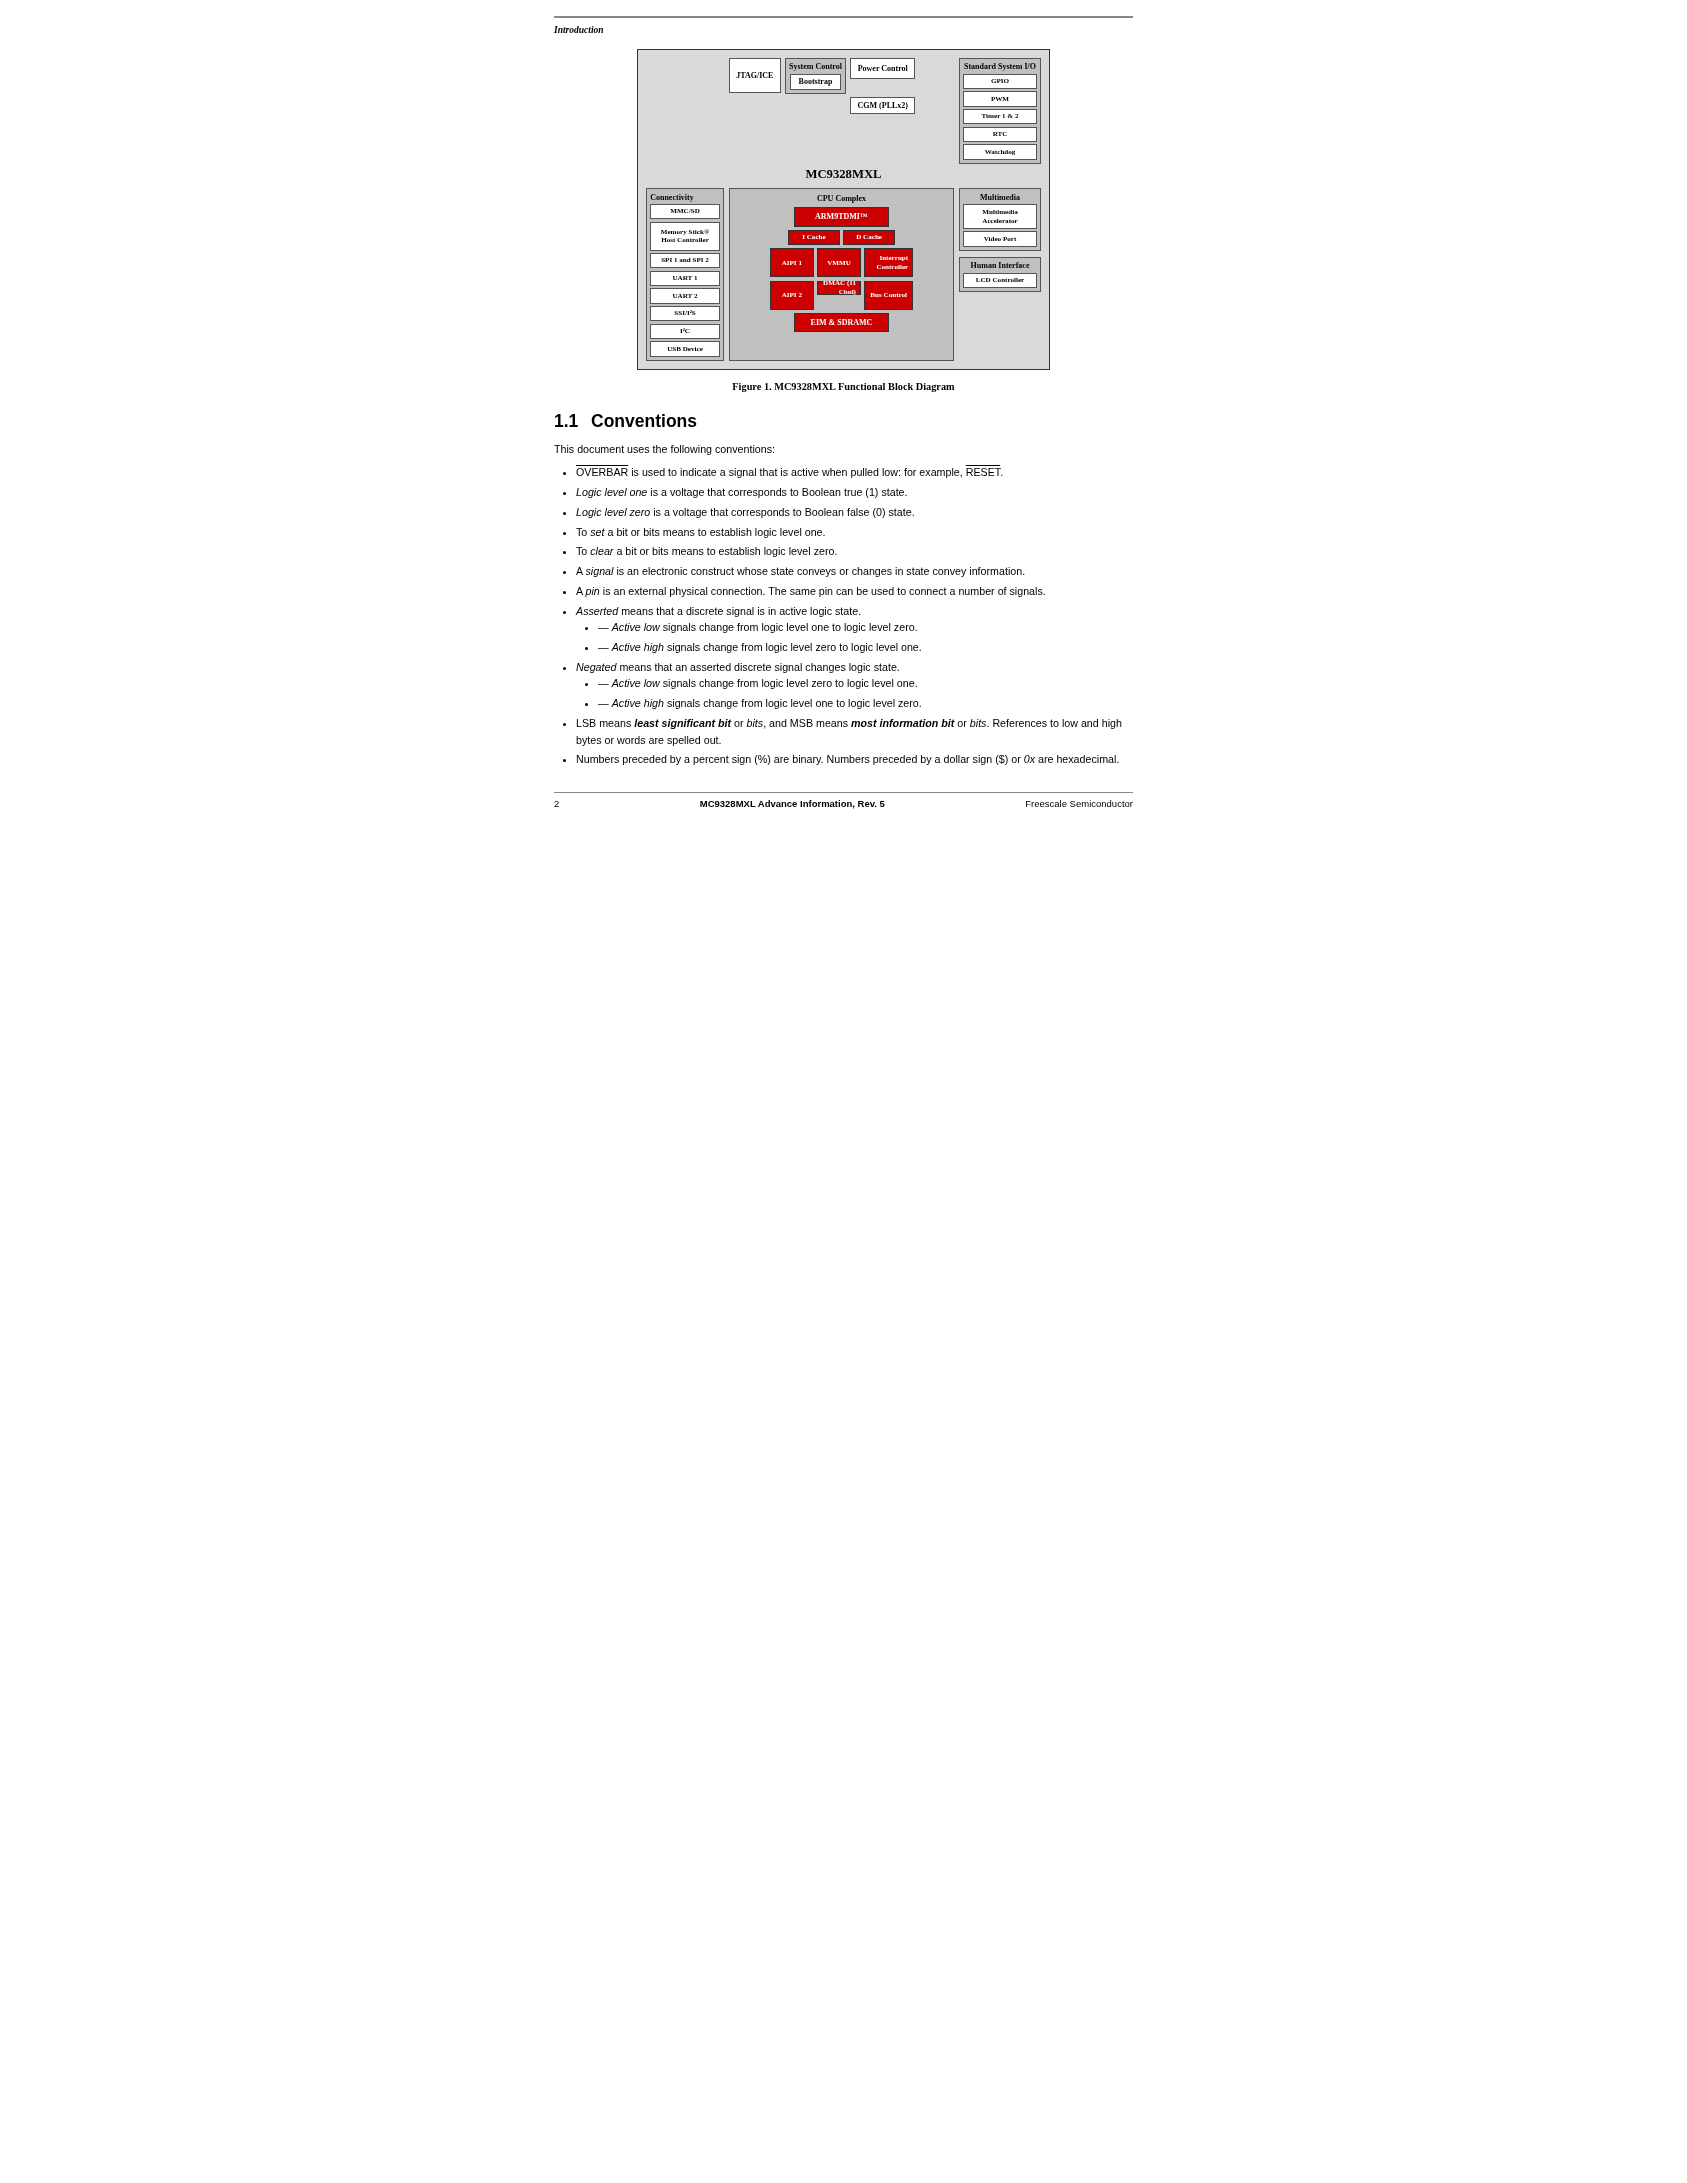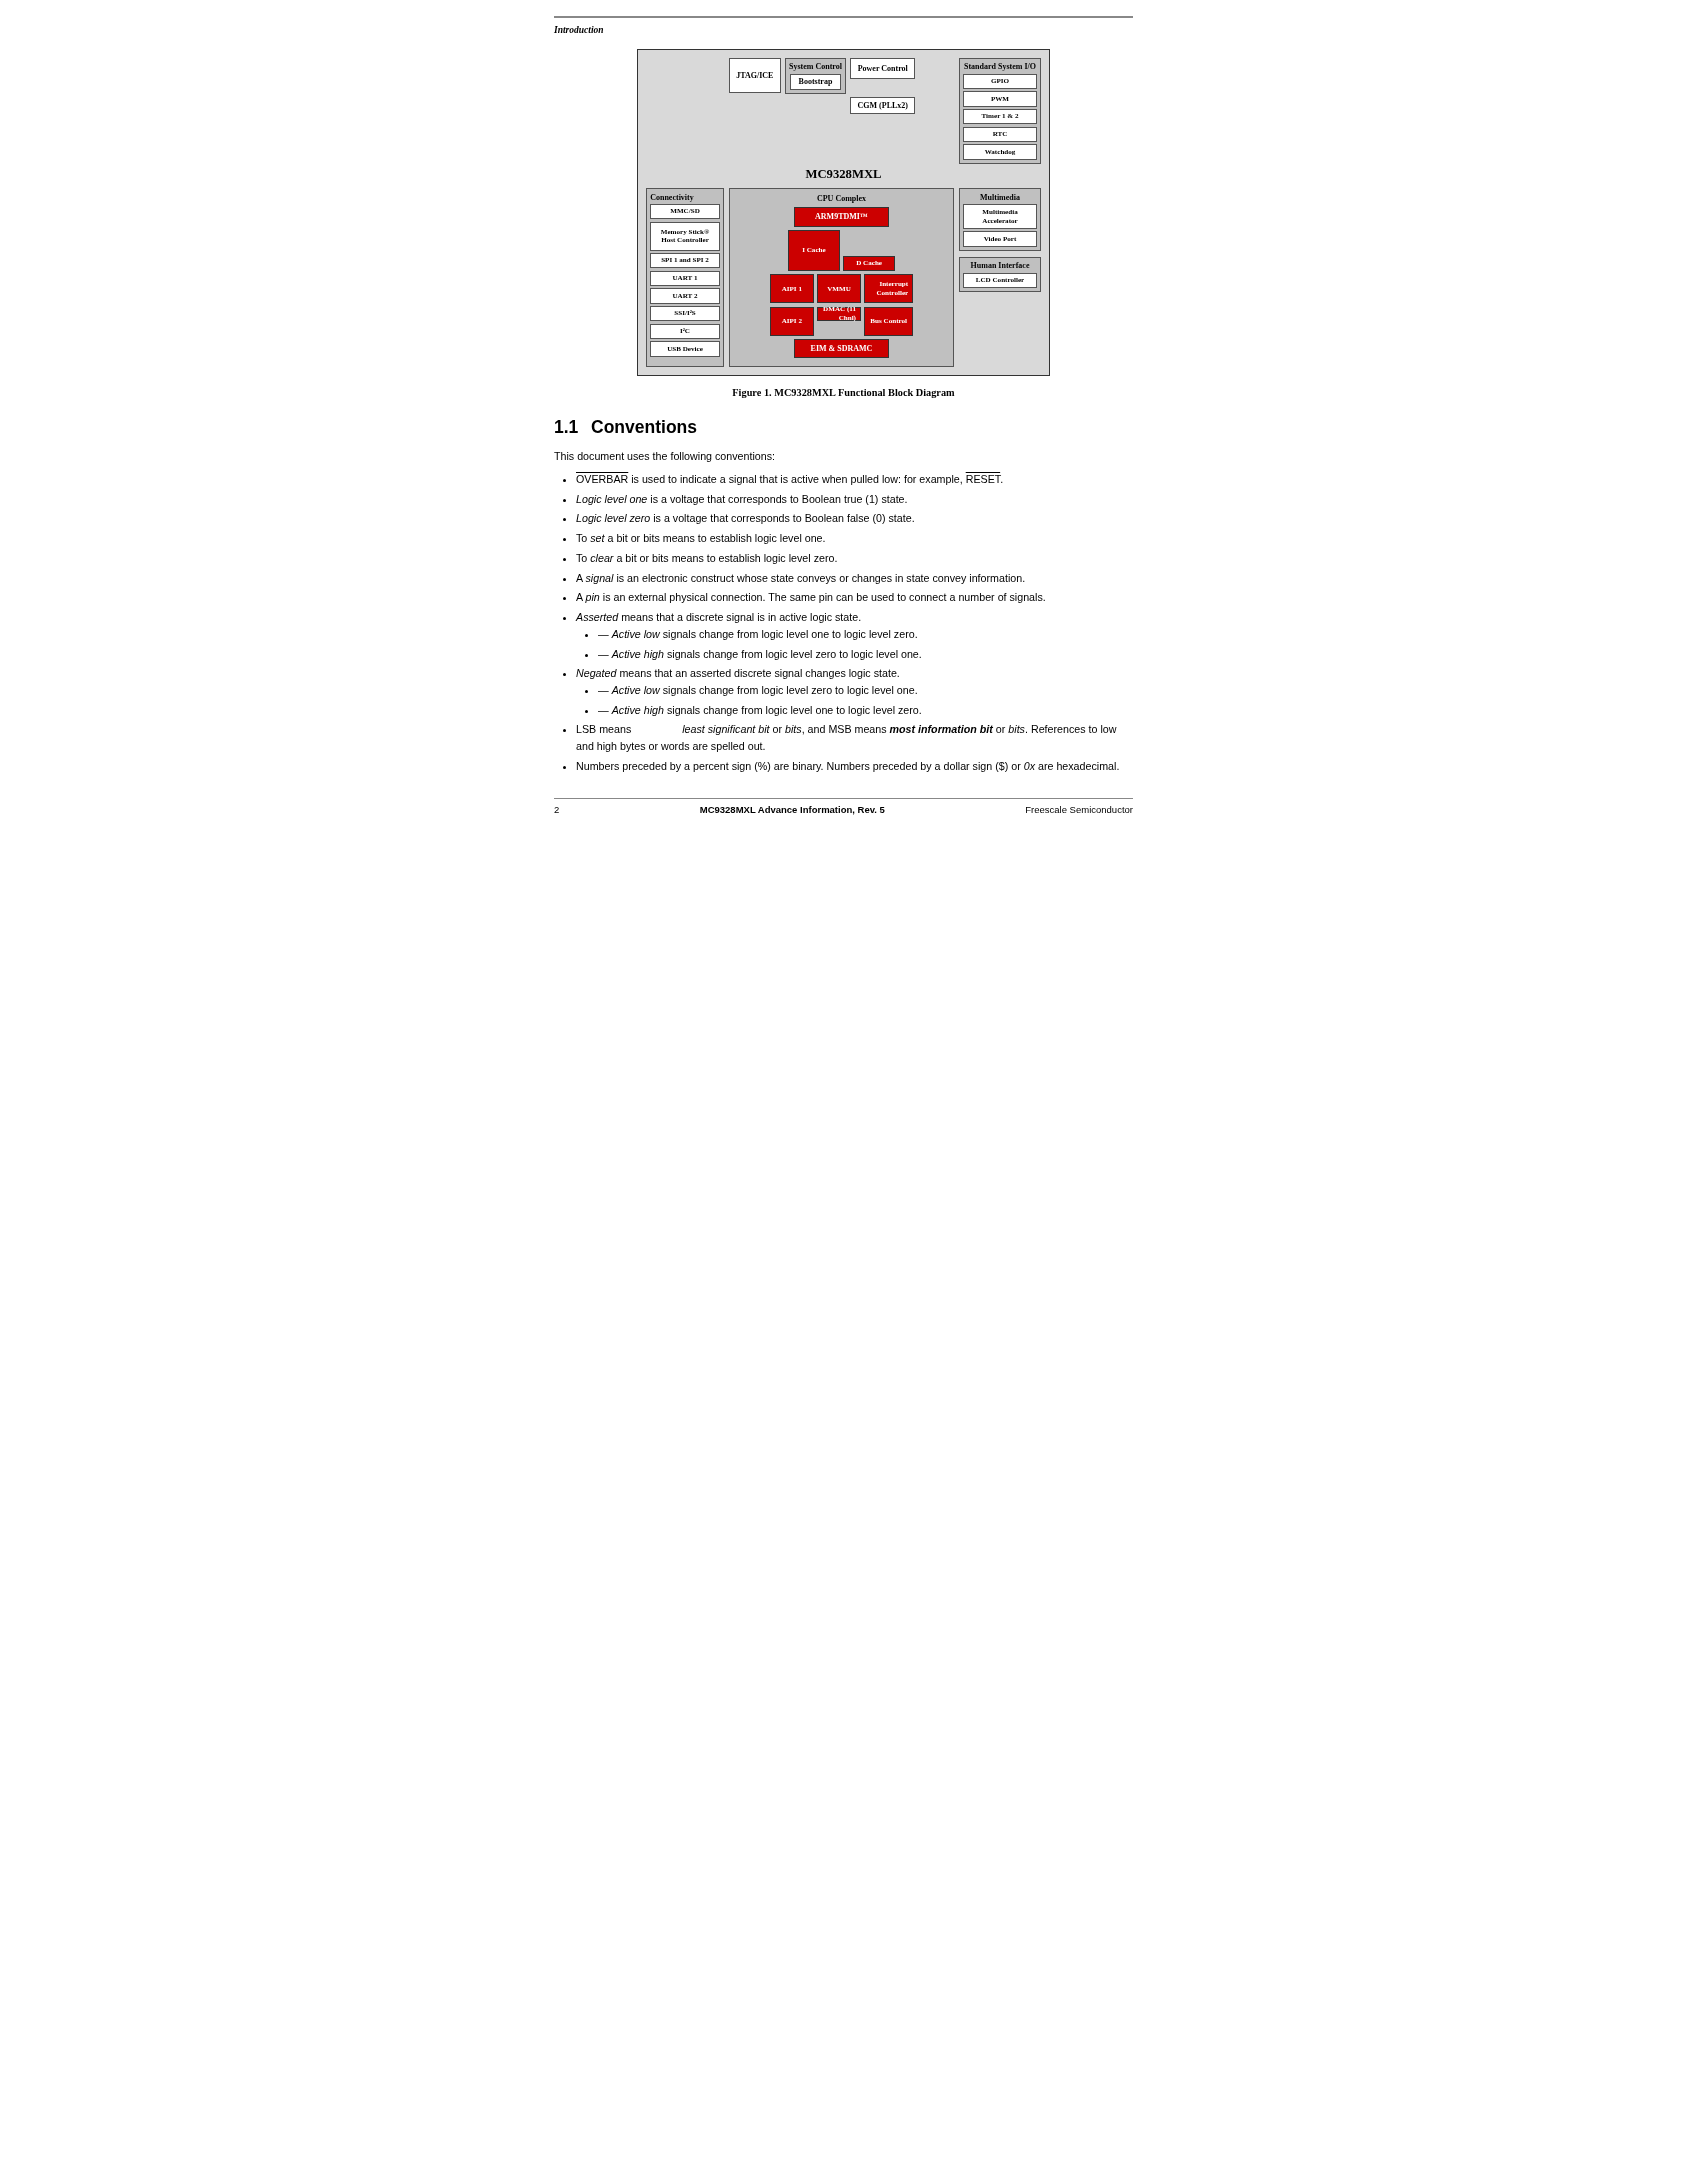--- a/index.html
+++ b/index.html
@@ -301,21 +301,21 @@
 
       <div class="cpu-complex-box">
         <div class="cpu-label">CPU Complex</div>
 
         <div class="cpu-inner-row">
           <div class="block block-red" style="width:95px; padding:4px;">ARM9TDMI™</div>
         </div>
 
         <div class="cpu-inner-row">
           <div class="block block-red block-sm" style="width:52px;">I Cache</div>
-          <div class="block block-red block-sm" style="width:52px;margin-top:26px;">D Cache</div>
+          <div class="block block-red block-sm" style="width:52px;">D Cache</div>
         </div>
 
         <div class="cpu-inner-row">
           <div class="block block-red block-sm" style="width:44px;">AIPI 1</div>
           <div class="block block-red block-sm" style="width:44px;">VMMU</div>
           <div class="block block-red block-sm" style="width:49px; height:29px;">Interrupt Controller</div>
         </div>
 
         <div class="cpu-inner-row">
           <div class="block block-red block-sm" style="width:44px;">AIPI 2</div>
@@ -395,21 +395,21 @@
 
   <li>
     <span class="italic">Negated</span> means that an asserted discrete signal changes logic state.
     <ul class="sub-bullet-list">
       <li><span class="italic">Active low</span> signals change from logic level zero to logic level one.</li>
       <li><span class="italic">Active high</span> signals change from logic level one to logic level zero.</li>
     </ul>
   </li>
 
   <li>
-    LSB means <span style="font-weight:normal; font-style:italic;margin-left:48px;">least significant bit</span> or <span class="italic">bits</span>, and MSB means <span style="font-weight:bold; font-style:italic;">most information bit</span> or <span class="italic">bits</span>. References to low and high bytes or words are spelled out.
+    LSB means <span style="font-weight:bold; font-style:italic;">least significant bit</span> or <span class="italic">bits</span>, and MSB means <span style="font-weight:bold; font-style:italic;">most information bit</span> or <span class="italic">bits</span>. References to low and high bytes or words are spelled out.
   </li>
 
   <li>
     Numbers preceded by a percent sign (%) are binary. Numbers preceded by a dollar sign ($) or <span class="italic">0x</span> are hexadecimal.
   </li>
 
 </ul>
 
 <div class="page-footer">
   <span class="footer-page-num">2</span>

